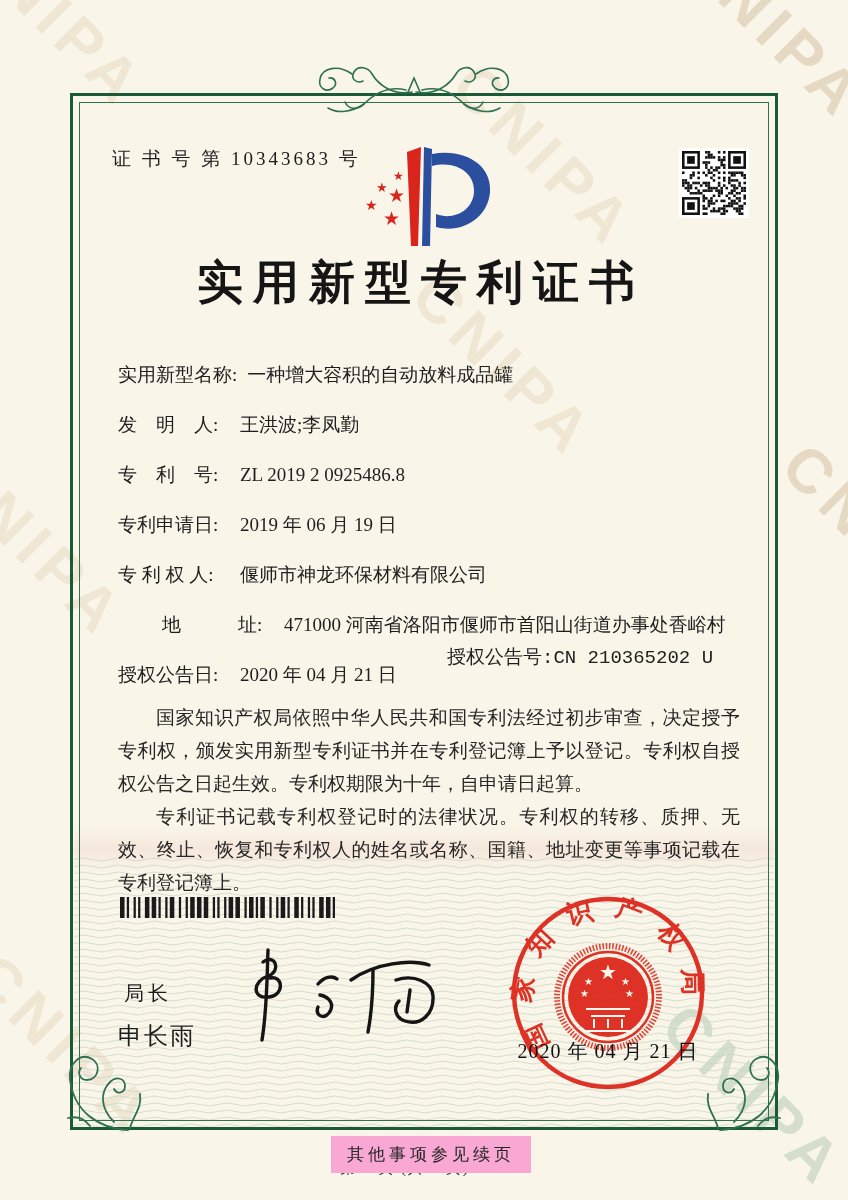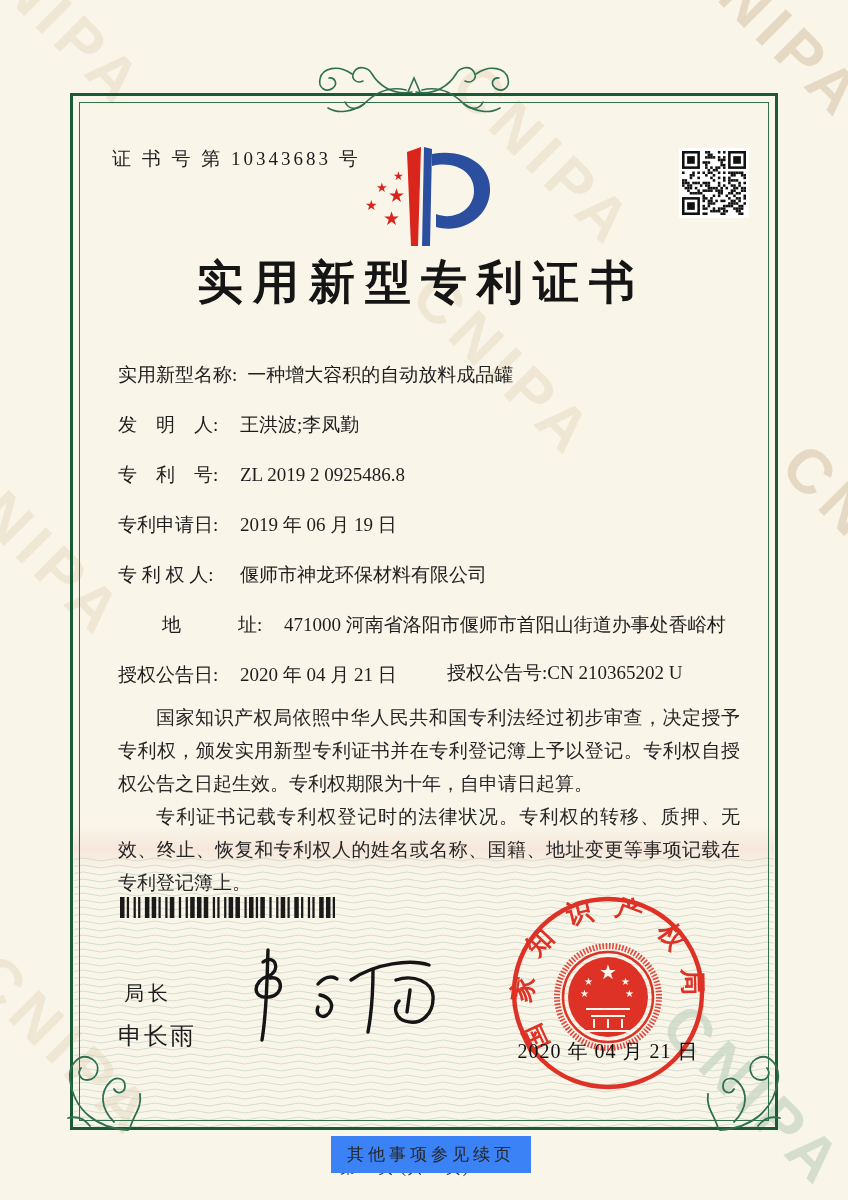--- a/index.html
+++ b/index.html
@@ -46,21 +46,21 @@
   .bodytext p{margin:0;text-indent:2em;}
   .barcode{position:absolute;left:120px;top:897px;width:215px;height:21px;}
   .sig-title{position:absolute;left:124px;top:980px;font-size:20px;letter-spacing:4px;color:#1d1d1d;}
   .sig-name{position:absolute;left:118px;top:1020px;font-size:24px;letter-spacing:2px;color:#1d1d1d;}
   .sig-script{position:absolute;left:225px;top:938px;width:220px;height:112px;}
   .seal{position:absolute;left:508px;top:893px;width:200px;height:200px;mix-blend-mode:multiply;opacity:.95;}
   .seal-date{position:absolute;left:508px;top:1038px;width:200px;text-align:center;
     font-size:20px;letter-spacing:1px;color:#111;z-index:5;}
   .page-info{position:absolute;left:51px;top:1159px;width:708px;text-align:center;
     font-size:15px;letter-spacing:2px;color:#2a2a2a;}
-  .foot-note{position:absolute;left:331px;top:1136px;background:#3b82f6;
+  .foot-note{position:absolute;left:331px;top:1136px;background:#f9a8d4;
     padding:7px 16px;font-size:17px;letter-spacing:4px;color:#262626;z-index:5;}
 </style>
 </head>
 <body>
 
 <div class="page">
 
   <div class="wm" style="left:-60px;top:-20px;">CNIPA</div>
   <div class="wm strong" style="left:660px;top:-8px;">CNIPA</div>
   <div class="wm" style="left:430px;top:120px;">CNIPA</div>
@@ -353,21 +353,21 @@
     </div>
     <div class="field" style="top:562px;">
       <span class="lab">专 利 权 人:</span><span class="val">偃师市神龙环保材料有限公司</span>
     </div>
     <div class="field" style="top:612px;margin-left:44px;">
       <span class="lab">地　　　址:</span><span class="val">471000 河南省洛阳市偃师市首阳山街道办事处香峪村</span>
     </div>
     <div class="field" style="top:662px;">
       <span class="lab">授权公告日:</span><span class="val">2020 年 04 月 21 日</span>
     </div>
-    <div class="grant2" style="top:660px;">
+    <div class="grant2" style="top:644px;font-family:Liberation Mono, monospace;">
       <span class="lab">授权公告号:</span><span class="val">CN 210365202 U</span>
     </div>
 
     <div class="bodytext">
       <p>国家知识产权局依照中华人民共和国专利法经过初步审查，决定授予专利权，颁发实用新型专利证书并在专利登记簿上予以登记。专利权自授权公告之日起生效。专利权期限为十年，自申请日起算。</p>
       <p>专利证书记载专利权登记时的法律状况。专利权的转移、质押、无效、终止、恢复和专利权人的姓名或名称、国籍、地址变更等事项记载在专利登记簿上。</p>
     </div>
 
     <svg class="barcode" id="barcode" xmlns="http://www.w3.org/2000/svg">
         <rect x="0.00" y="0" width="4.53" height="21" fill="#1a1a1a"></rect>

